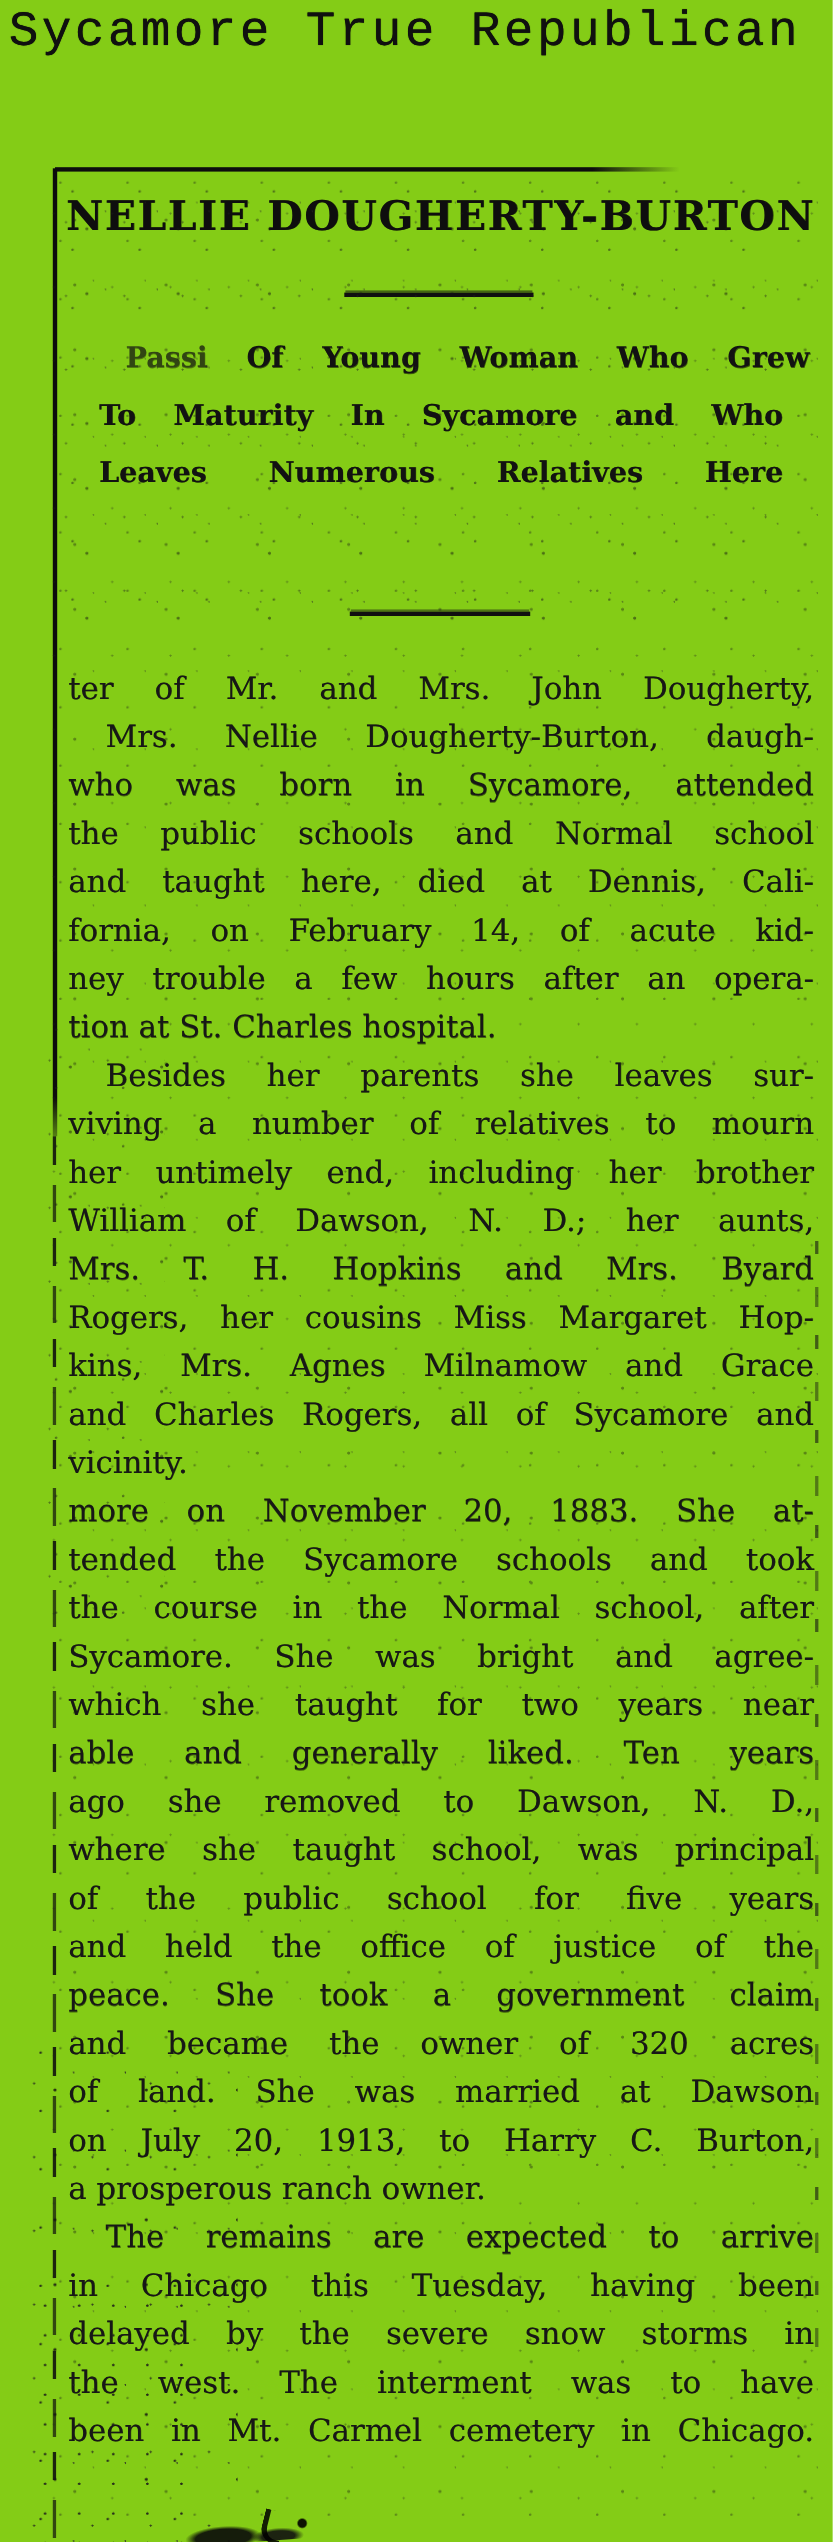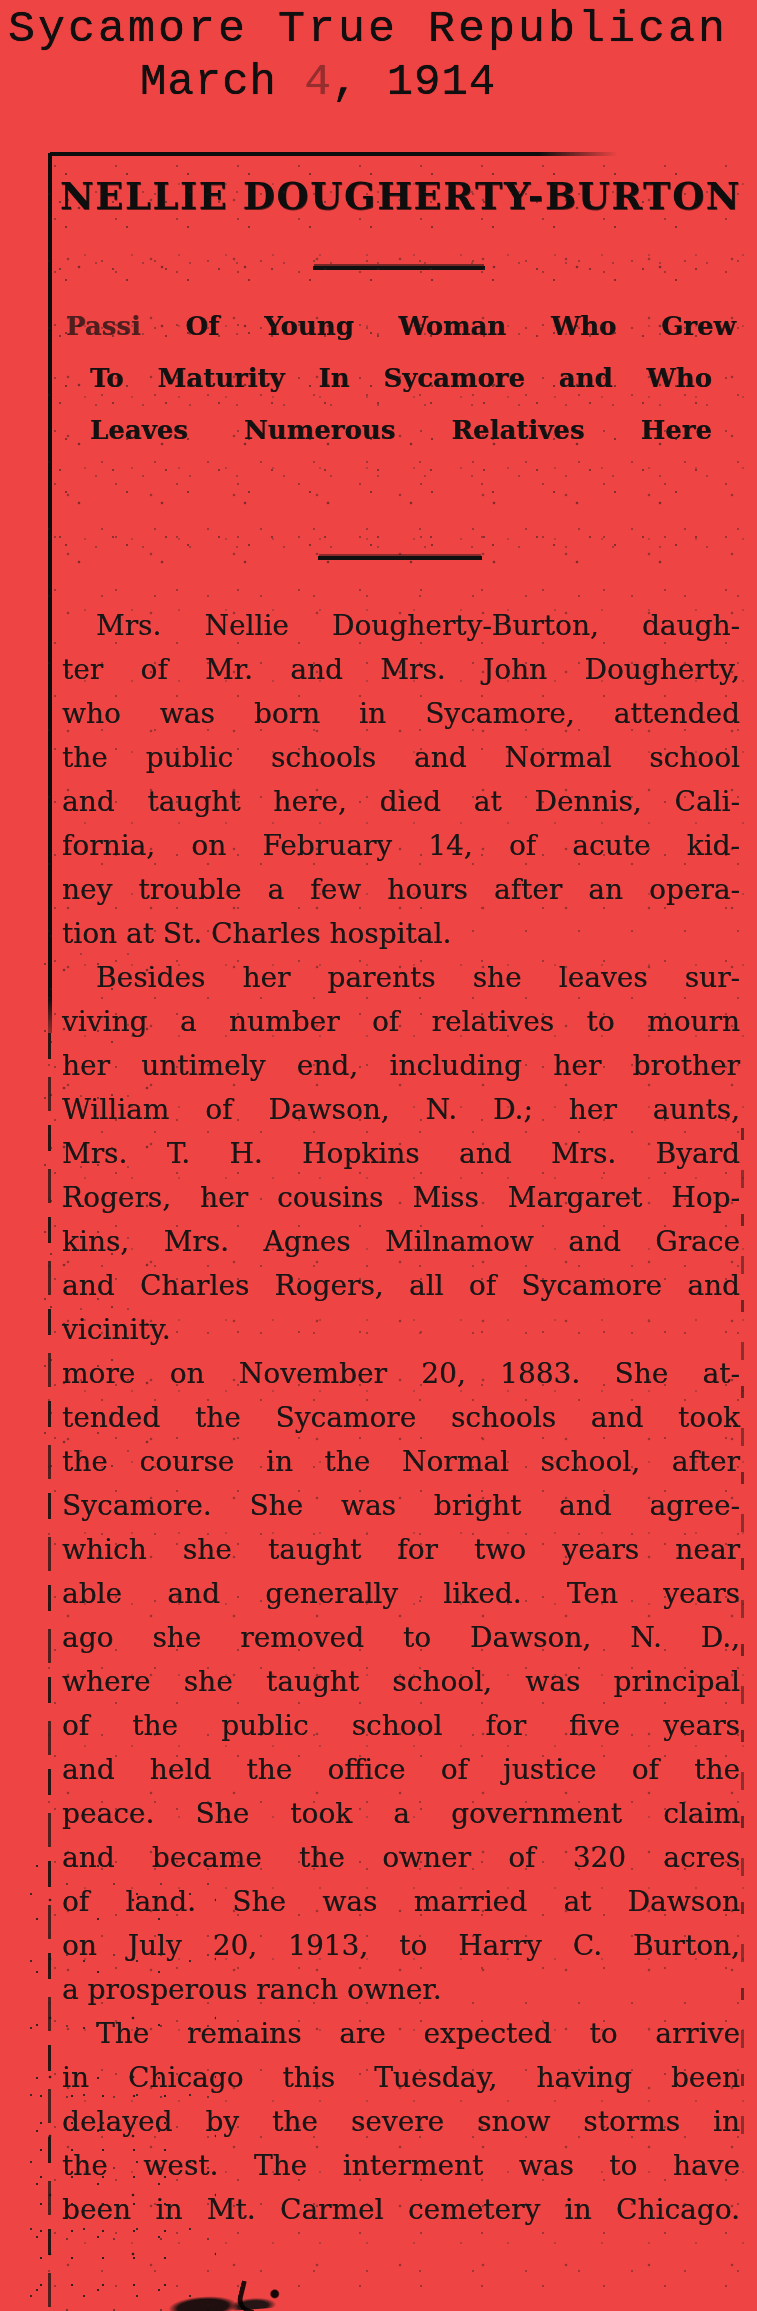--- a/index.html
+++ b/index.html
@@ -1,18 +1,18 @@
 <!DOCTYPE html>
 <html><head>
 <meta charset="utf-8">
 <style>
   html,body{margin:0;padding:0;}
   .page{
     position:relative; width:757px; height:2311px;
-    background:#ef4444; overflow:hidden;
+    background:#84cc16; overflow:hidden;
     font-family:"DejaVu Serif", serif; color:#141414;
   }
   
   .masthead-title{
     position:absolute; left:8px; top:4px; width:745px;
     font-family:"Liberation Mono", monospace;
     font-size:45px; letter-spacing:3px; white-space:nowrap;
     color:#101010; text-shadow:0 0 .7px #000;
   }
   .masthead-date{
@@ -54,21 +54,21 @@
   .divider.d1{left:313px; top:266px; width:172px;
     box-shadow:0 -3px 0 -1px rgba(16,16,16,.55);}
   .divider.d2{left:318px; top:556px; width:164px;
     box-shadow:0 -3px 0 -1px rgba(16,16,16,.45);}
   .subhead{
     position:absolute; left:62px; top:300px; width:678px;
     font-size:26px; font-weight:bold; color:#121212;
     text-shadow:.4px .4px .5px rgba(0,0,0,.55);
   }
   .subhead .sline{height:52px; line-height:52px; overflow:hidden;}
-  .sline.spread{text-align:justify; text-align-last:justify; padding:0 4px;}
+  .sline.spread{text-align:justify; text-align-last:justify; padding:0 4px;margin-left:48px;}
   .sline.spread2{text-align:justify; text-align-last:justify; padding:0 28px;}
   .sline.centered{text-align:center; word-spacing:18px;}
   .damaged-word{opacity:.72; filter:blur(.4px);}
   
   .body-col{
     position:absolute; left:62px; top:604px; width:678px;
     font-size:28px; color:#171717;
     text-shadow:.3px .3px .45px rgba(0,0,0,.5);
   }
   .bline{height:44px; line-height:44px; overflow:visible;
@@ -105,40 +105,39 @@
     border-left:5px solid #000; border-bottom:4px solid #000;
     border-radius:0 0 0 14px; transform:rotate(14deg);
   }
 </style>
 </head>
 <body>
 
 <div class="page">
 
   <div class="masthead-title">Sycamore True Republican</div>
-  <div class="masthead-date"><span>March </span><span class="damaged-char">4</span><span>, 1914</span></div>
 
   <div class="border-top"></div>
   <div class="border-left-solid"></div>
   <div class="border-left-broken"></div>
   <div class="border-right-broken"></div>
 
   <div class="headline">NELLIE DOUGHERTY-BURTON</div>
   <div class="divider d1"></div>
 
   <div class="subhead">
     <div class="sline spread"><span class="damaged-word">Passi</span> <span>Of Young Woman Who Grew</span></div>
     <div class="sline spread2">To Maturity In Sycamore and Who</div>
     <div class="sline spread2">Leaves Numerous Relatives Here</div>
   </div>
   <div class="divider d2"></div>
 
   <div class="body-col">
+    <div class="bline">ter of Mr. and Mrs. John Dougherty,</div>
     <div class="bline ind">Mrs. Nellie Dougherty-Burton, daugh-</div>
-    <div class="bline">ter of Mr. and Mrs. John Dougherty,</div>
     <div class="bline">who was born in Sycamore, attended</div>
     <div class="bline">the public schools and Normal school</div>
     <div class="bline">and taught here, died at Dennis, Cali-</div>
     <div class="bline">fornia, on February 14, of acute kid-</div>
     <div class="bline">ney trouble a few hours after an opera-</div>
     <div class="bline end">tion at St. Charles hospital.</div>
 
     <div class="bline ind">Besides her parents she leaves sur-</div>
     <div class="bline">viving a number of relatives to mourn</div>
     <div class="bline">her untimely end, including her brother</div>

